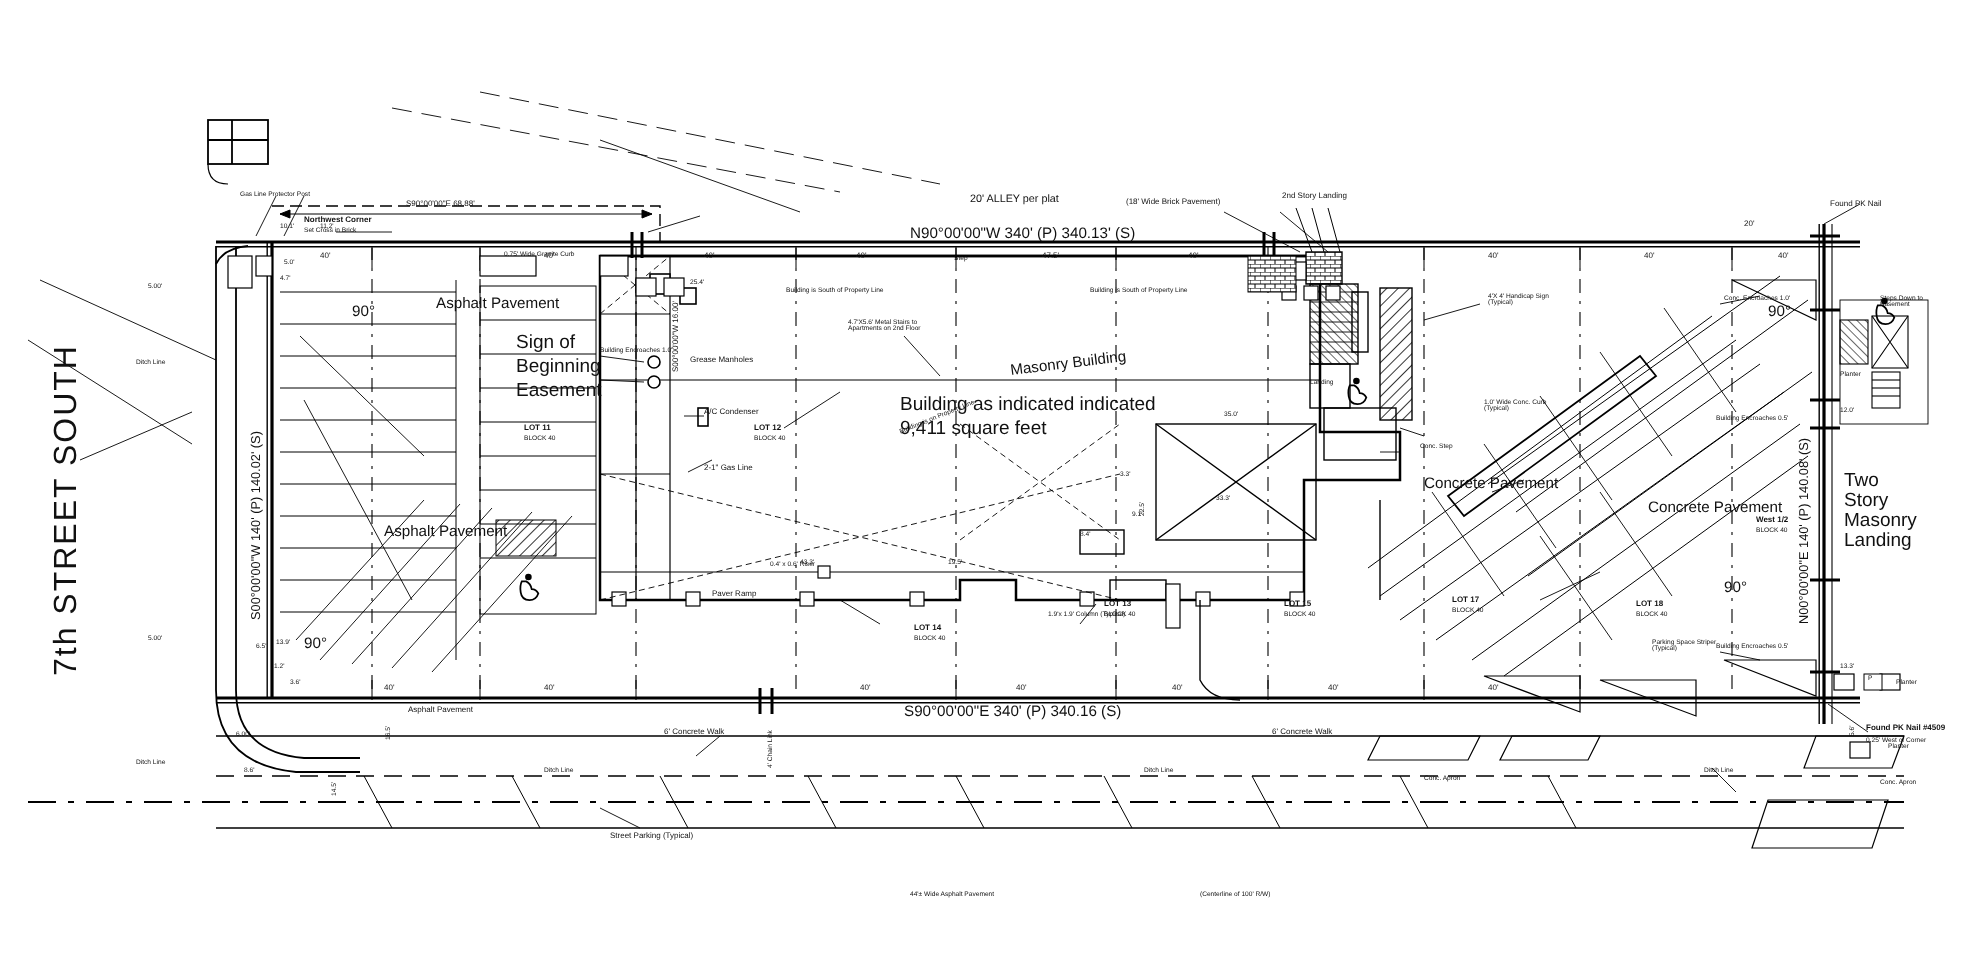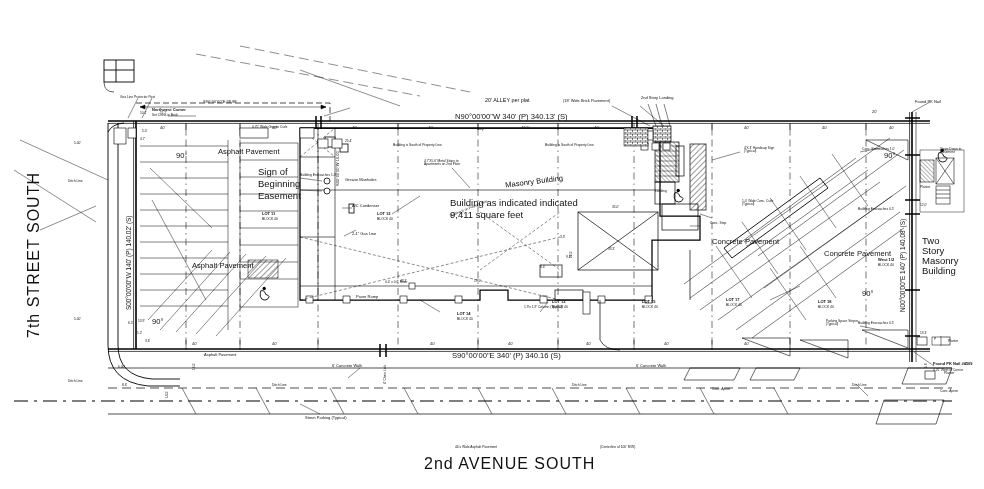--- a/index.html
+++ b/index.html
@@ -377,21 +377,20 @@
   <g stroke="#000" stroke-width="0.45" fill="none" stroke-dasharray="10 5">
     <line x1="196" y1="54" x2="420" y2="96"></line>
     <line x1="240" y1="46" x2="470" y2="92"></line>
   </g>
   <g stroke="#000" stroke-width="0.45" fill="none">
     <line x1="300" y1="70" x2="400" y2="106"></line>
   </g>
 </svg>
 
 <div class="lbl t16 rot90" style="left:26px;top:338px;letter-spacing:1px;">7th STREET SOUTH</div>
-<div class="lbl t16" style="left:424px;top:456px;letter-spacing:1px;">2nd AVENUE SOUTH</div>
 <div class="lbl t3" style="left:455px;top:446px;">44'± Wide Asphalt Pavement</div>
 <div class="lbl t3" style="left:600px;top:446px;">(Centerline of 100' R/W)</div>
 
 <div class="lbl t7" style="left:455px;top:113px;">N90°00'00"W    340' (P)  340.13' (S)</div>
 <div class="lbl t7" style="left:452px;top:352px;">S90°00'00"E    340' (P)  340.16  (S)</div>
 <div class="lbl t6 rot90" style="left:126px;top:310px;">S00°00'00"W  140' (P)  140.02' (S)</div>
 <div class="lbl t6 rot90" style="left:900px;top:312px;">N00°00'00"E  140' (P)  140.08' (S)</div>
 <div class="lbl t4" style="left:203px;top:100px;">S90°00'00"E  68.88'</div>
 <div class="lbl t4 rot90" style="left:336px;top:186px;">S00°00'00"W 16.00'</div>
 
@@ -400,21 +399,21 @@
 
 <div class="lbl t4 bd" style="left:152px;top:108px;">Northwest Corner</div>
 <div class="lbl t3" style="left:152px;top:114px;">Set Cross in Brick</div>
 <div class="lbl t4" style="left:915px;top:100px;">Found PK Nail</div>
 <div class="lbl t4 bd" style="left:933px;top:362px;">Found PK Nail #4509</div>
 <div class="lbl t3" style="left:933px;top:369px;">0.25' West of Corner</div>
 
 <div class="lbl t7" style="left:505px;top:178px;transform:rotate(-7deg);">Masonry Building</div>
 <div class="lbl t9" style="left:450px;top:198px;">Building as indicated indicated</div>
 <div class="lbl t9" style="left:450px;top:210px;">9,411 square feet</div>
-<div class="lbl t9 wrapw" style="left:922px;top:236px;width:34px;">Two Story Masonry Building</div>
+<div class="lbl t9 wrapw" style="left:922px;top:236px;width:34px;">Two Story Masonry Landing</div>
 
 <div class="lbl t9" style="left:258px;top:155px;margin-top:36px;">Easement</div>
 <div class="lbl t9" style="left:258px;top:167px;">Sign of</div>
 <div class="lbl t9" style="left:258px;top:179px;">Beginning</div>
 
 <div class="lbl t7" style="left:218px;top:148px;">Asphalt Pavement</div>
 <div class="lbl t7" style="left:192px;top:262px;">Asphalt Pavement</div>
 <div class="lbl t4" style="left:204px;top:353px;">Asphalt Pavement</div>
 <div class="lbl t7" style="left:712px;top:238px;">Concrete Pavement</div>
 <div class="lbl t7" style="left:824px;top:250px;">Concrete Pavement</div>

